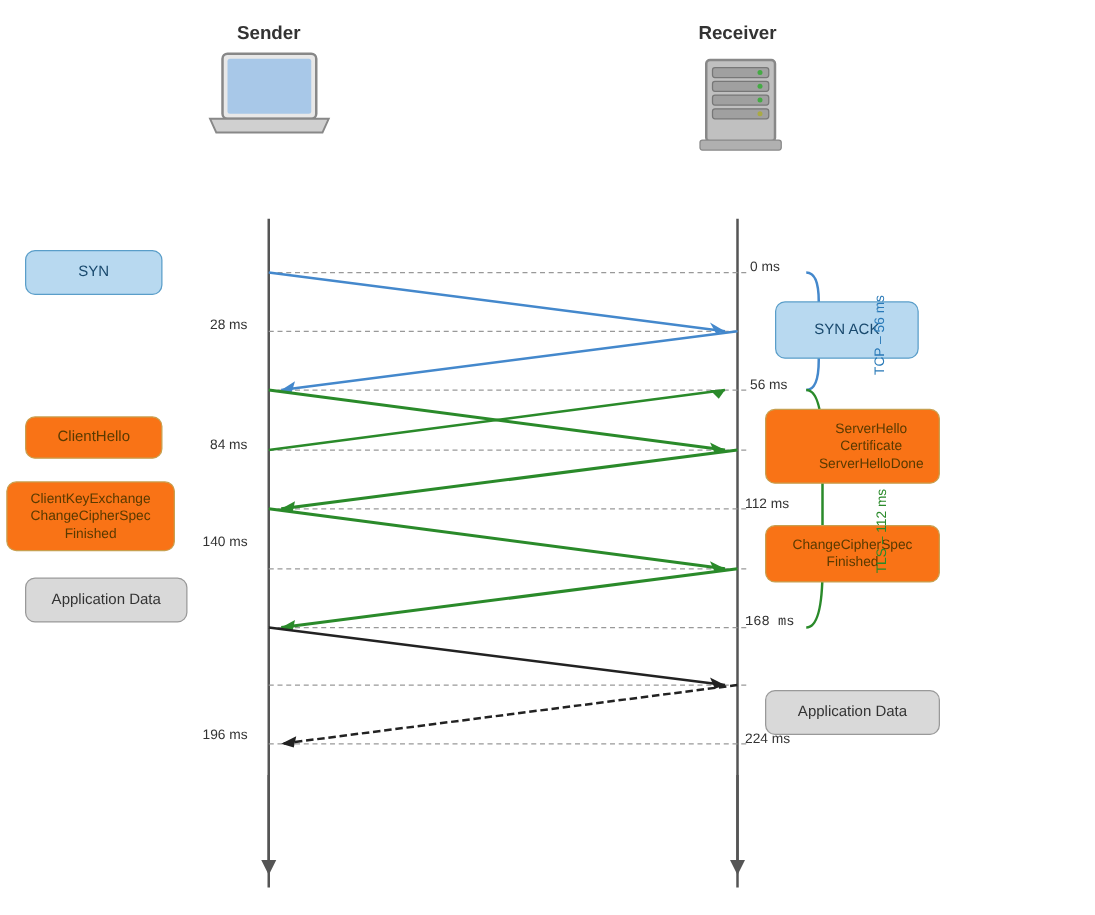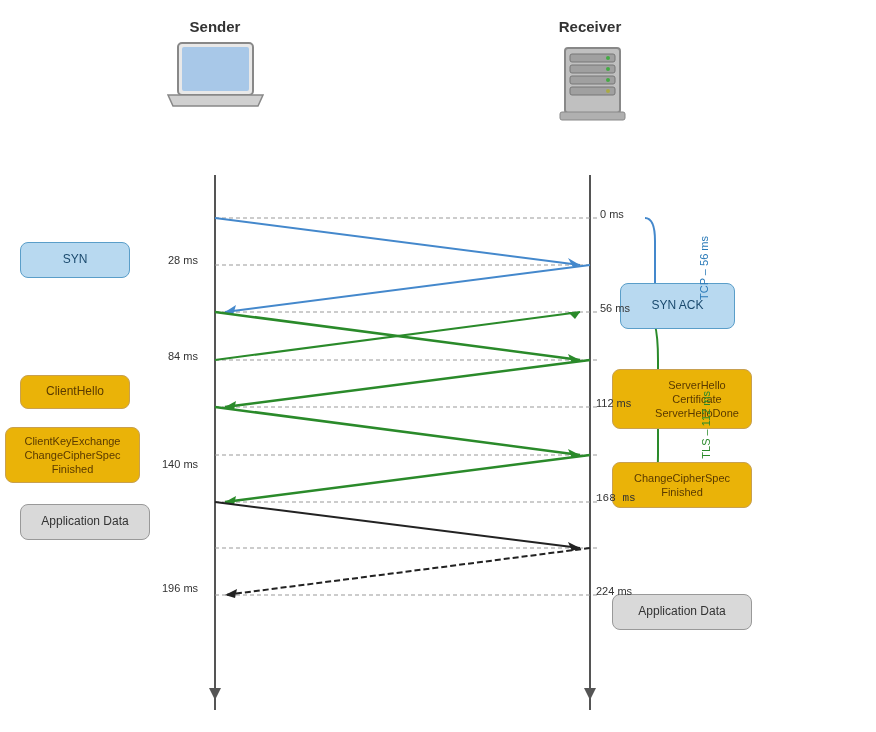--- a/index.html
+++ b/index.html
@@ -31,29 +31,28 @@
     .msg-box {
       position: absolute;
       border-radius: 8px;
       padding: 5px 10px;
       font-size: 12px;
       text-align: center;
       display: flex;
       align-items: center;
       justify-content: center;
       line-height: 1.3;
-      margin-top: 42px;
     }
     .msg-blue {
       background: #b8d9f0;
       border: 1.5px solid #5a9ec9;
       color: #1a4a6e;
     }
     .msg-orange {
-      background: #eab308;
+      background: #f97316;
       border: 1.5px solid #c8a050;
       color: #5a3a00;
     }
     .msg-gray {
       background: #d9d9d9;
       border: 1.5px solid #999;
       color: #333;
     }
     .time-label {
       position: absolute;
@@ -208,21 +207,21 @@
   </div>
   <div class="time-label" style="left: 600px; top: 302px;">
     <span>56 ms</span>
   </div>
   <div class="time-label" style="left: 168px; top: 350px;">
     <span>84 ms</span>
   </div>
   <div class="time-label" style="left: 596px; top: 397px;">
     <span>112 ms</span>
   </div>
-  <div class="time-label" style="left: 162px; top: 458px;">
+  <div class="time-label" style="left: 162px; top: 428px;">
     <span>140 ms</span>
   </div>
   <div class="time-label" style="left: 596px; top: 492px; font-family: Liberation Mono, monospace;">
     <span>168 ms</span>
   </div>
   <div class="time-label" style="left: 162px; top: 538px; margin-top: 44px;">
     <span>196 ms</span>
   </div>
   <div class="time-label" style="left: 596px; top: 585px;">
     <span>224 ms</span>

